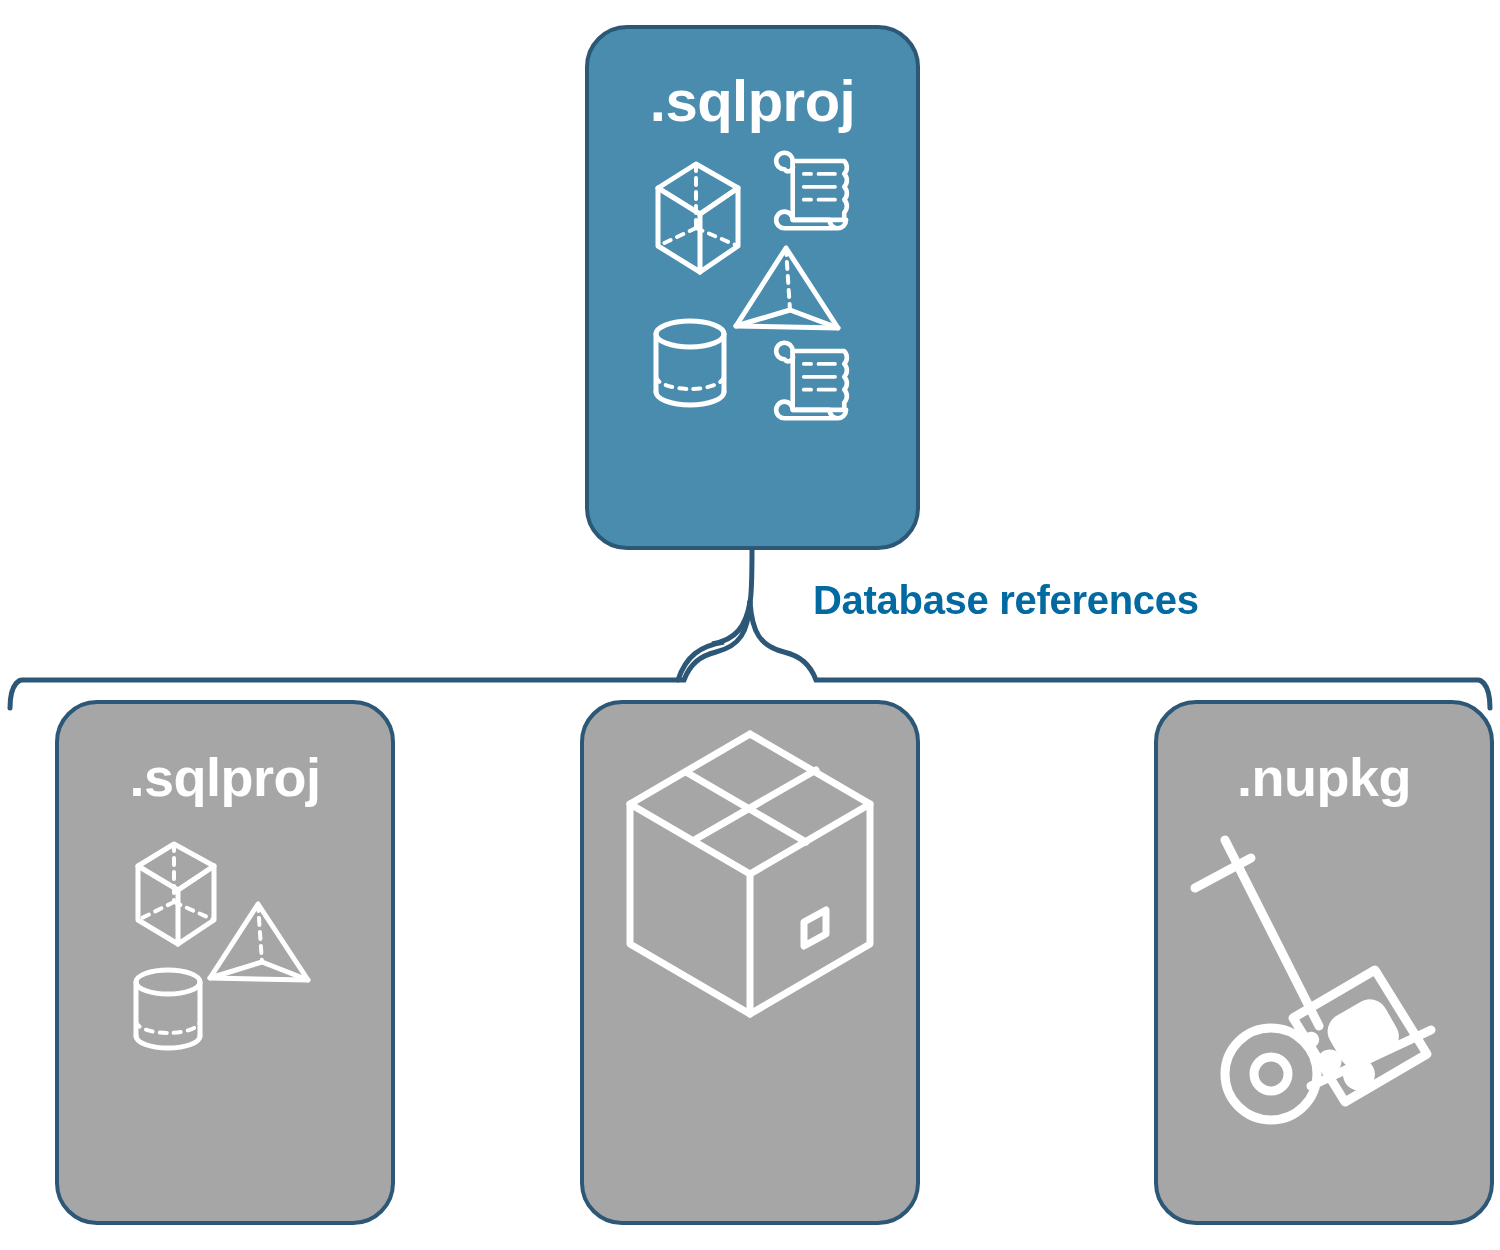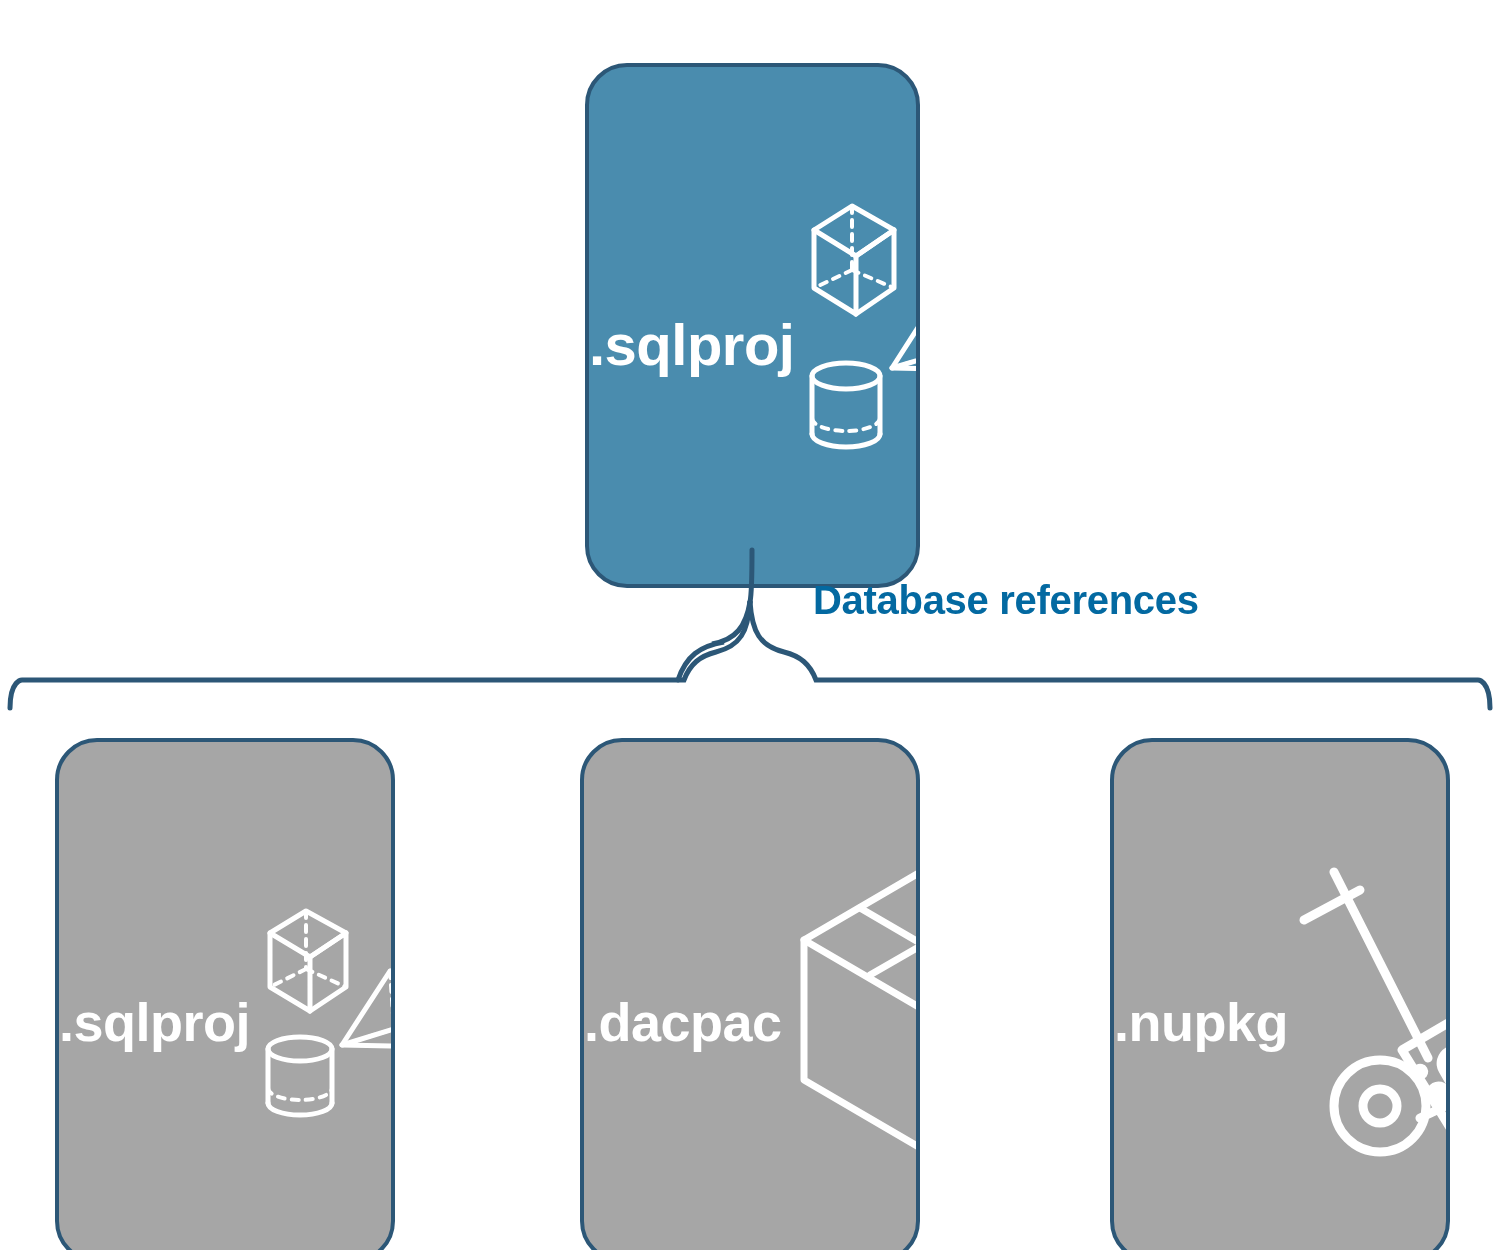--- a/index.html
+++ b/index.html
@@ -22,24 +22,23 @@
     height: 1250px;
   }
 
   
   .card {
     position: absolute;
     box-sizing: border-box;
     border: 4px solid #2C5777;
     border-radius: 42px;
     display: flex;
-    flex-direction: row;
+    flex-direction: column;
     align-items: center;
     overflow: hidden;
-    margin-top: 38px;
   }
   .card.primary {
     background: #4A8CAE;
   }
   .card.secondary {
     background: #A6A6A6;
   }
 
   .card-title {
     color: #ffffff;
@@ -65,21 +64,21 @@
   }
 
   
   .card.secondary {
     top: 700px;
     width: 340px;
     height: 525px;
   }
   #card-sqlproj { left: 55px; }
   #card-dacpac  { left: 580px; }
-  #card-nupkg   { left: 1110px; }
+  #card-nupkg   { left: 1154px; }
 
   .card.secondary .card-title {
     font-size: 54px;
     margin-top: 42px;
   }
   .card.secondary .art {
     margin-top: 22px;
   }
 
   .art { line-height: 0; }
@@ -234,21 +233,20 @@
             <line x1="82" y1="152" x2="82" y2="206"></line>
             <path d="M18 206 A32 12 0 0 0 82 206"></path>
             <path d="M18 191 A32 12 0 0 0 82 191" stroke-dasharray="7 7" stroke-width="4"></path>
           </g>
         </g>
       </svg>
     </div>
   </div>
 
   <div class="card secondary" id="card-dacpac">
-    <div class="card-title">.dacpac</div>
     <div class="art">
       <svg width="285" height="300" viewBox="0 0 285 300" fill="none" xmlns="http://www.w3.org/2000/svg">
         <g stroke="#FFFFFF" stroke-width="7" stroke-linecap="round" stroke-linejoin="round" fill="none">
 
           <polyline points="142,8 22,78 142,148 262,78 142,8"></polyline>
           <polyline points="22,78 22,218 142,288 142,148"></polyline>
           <polyline points="142,288 262,218 262,78"></polyline>
 
           <polyline points="78,46 198,116"></polyline>
           <polyline points="108,150 228,80" opacity="0"></polyline>

